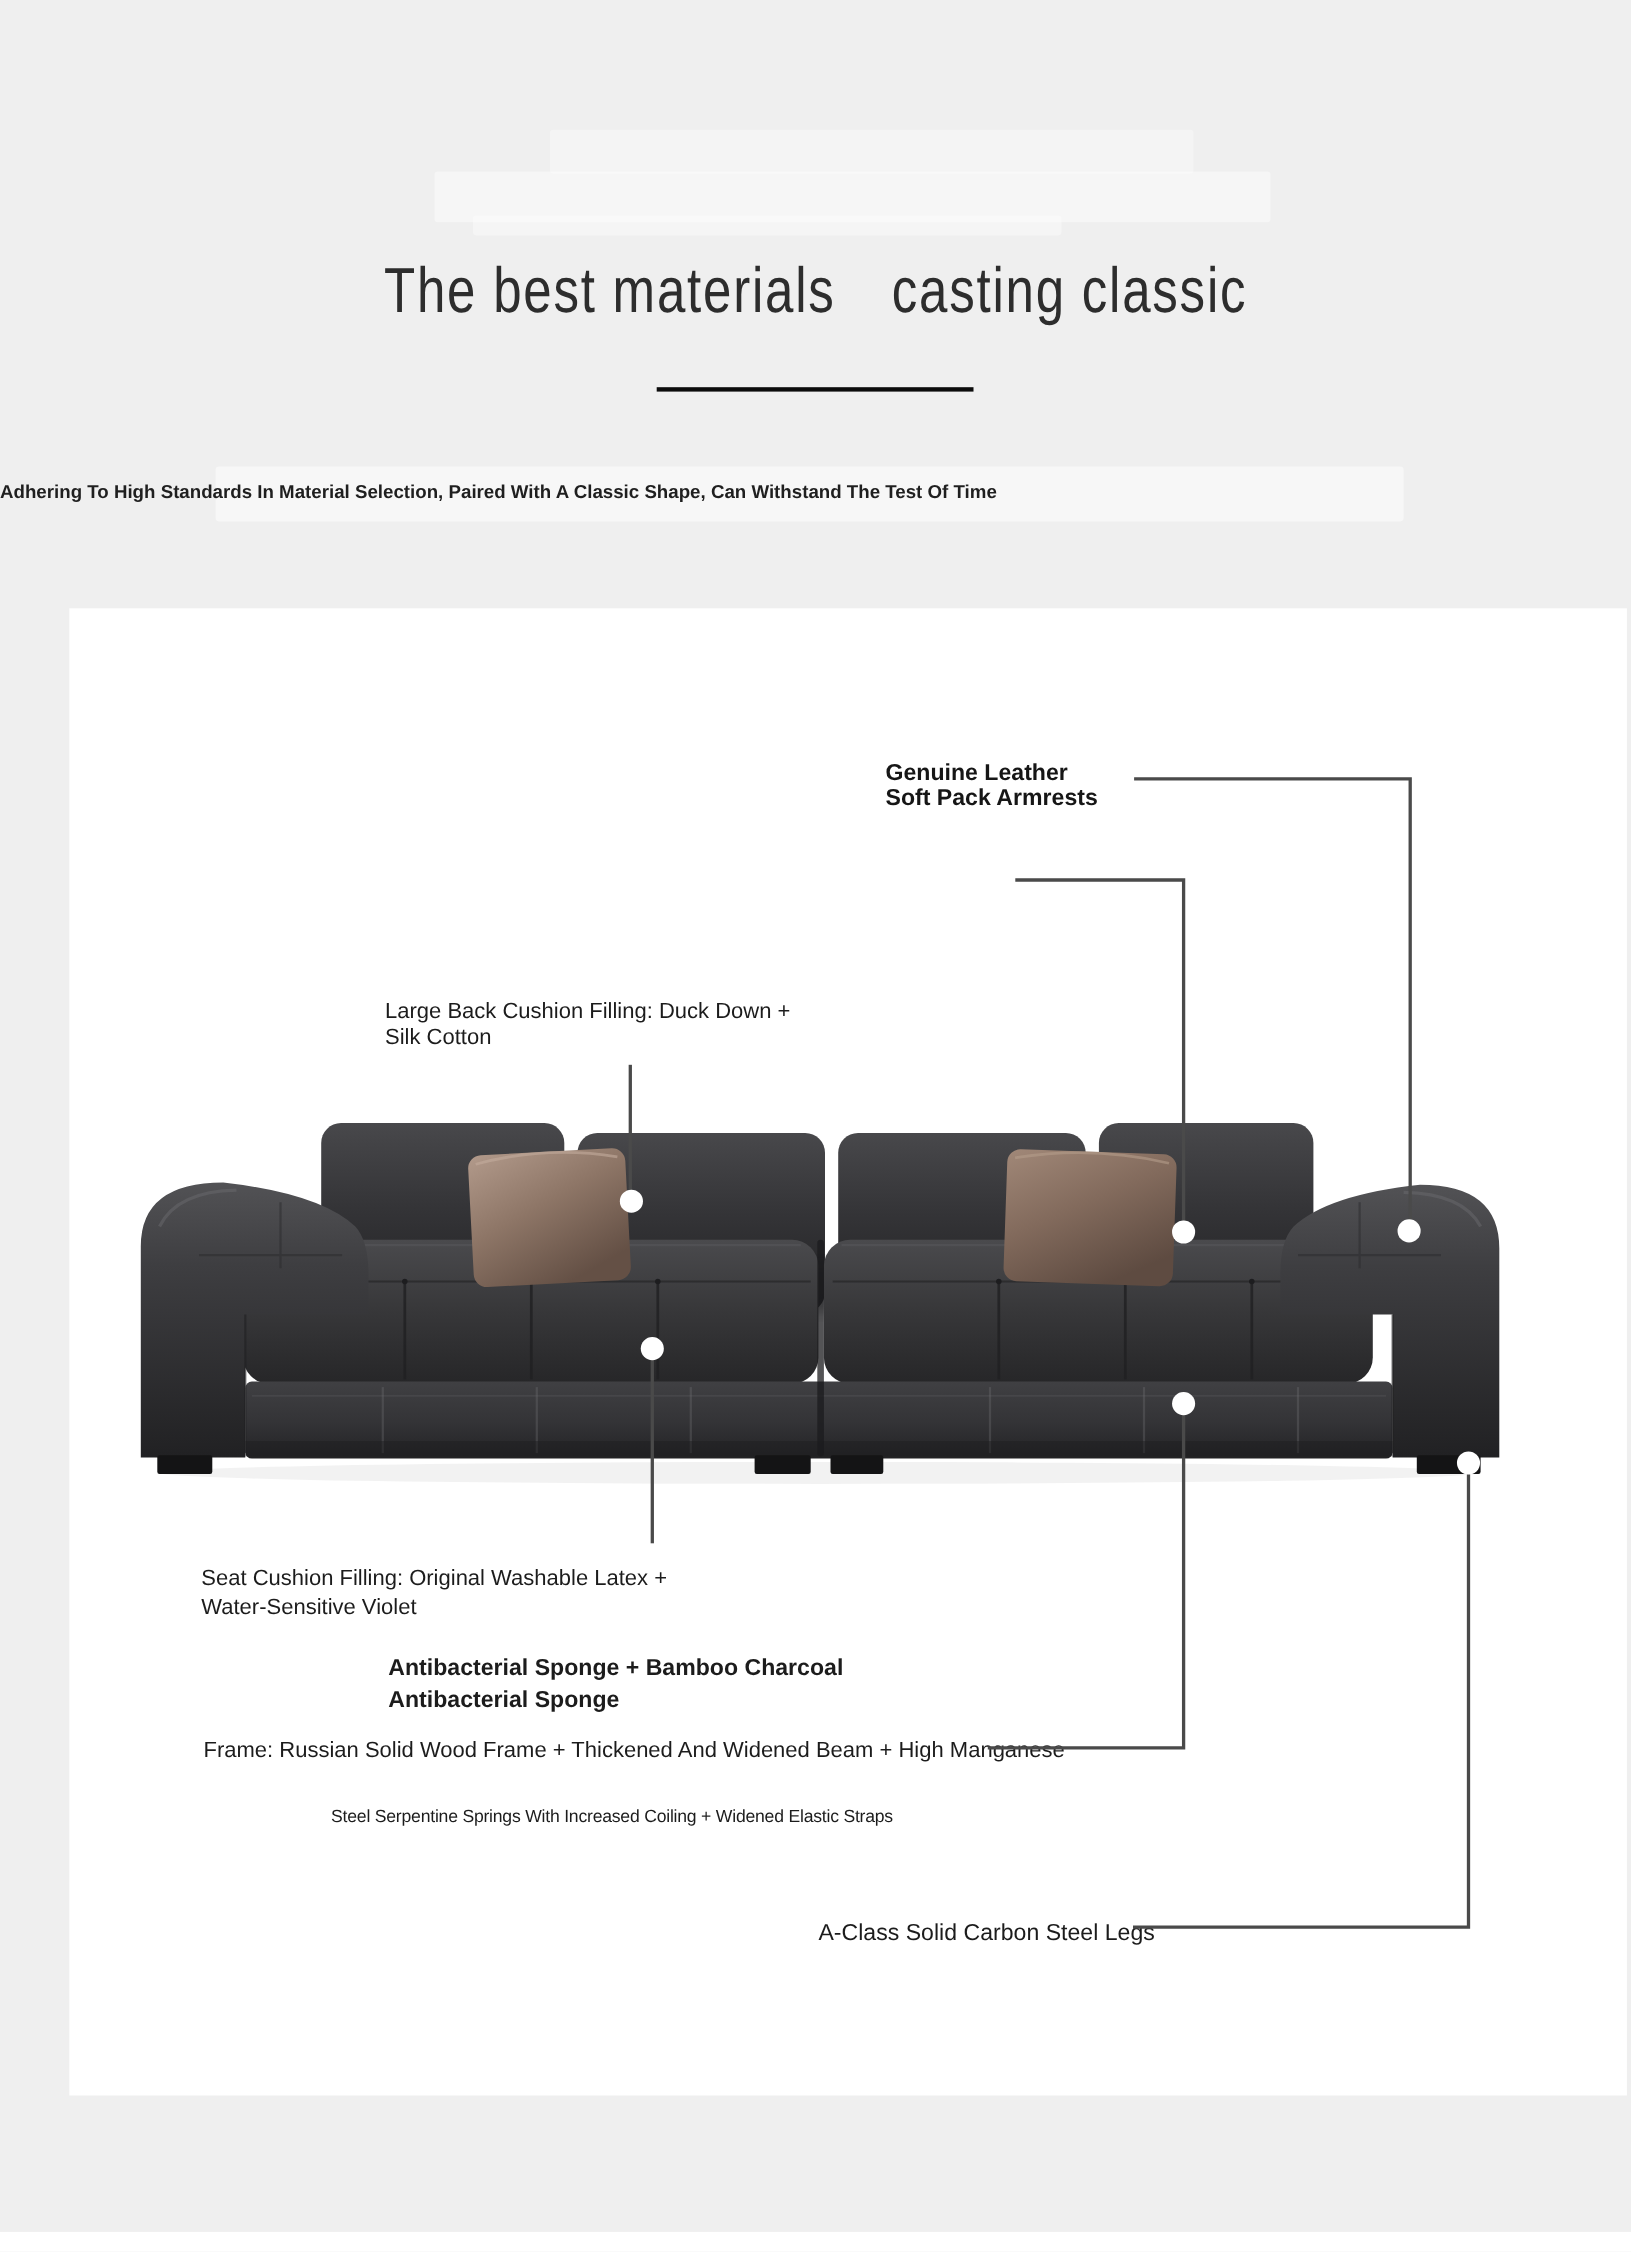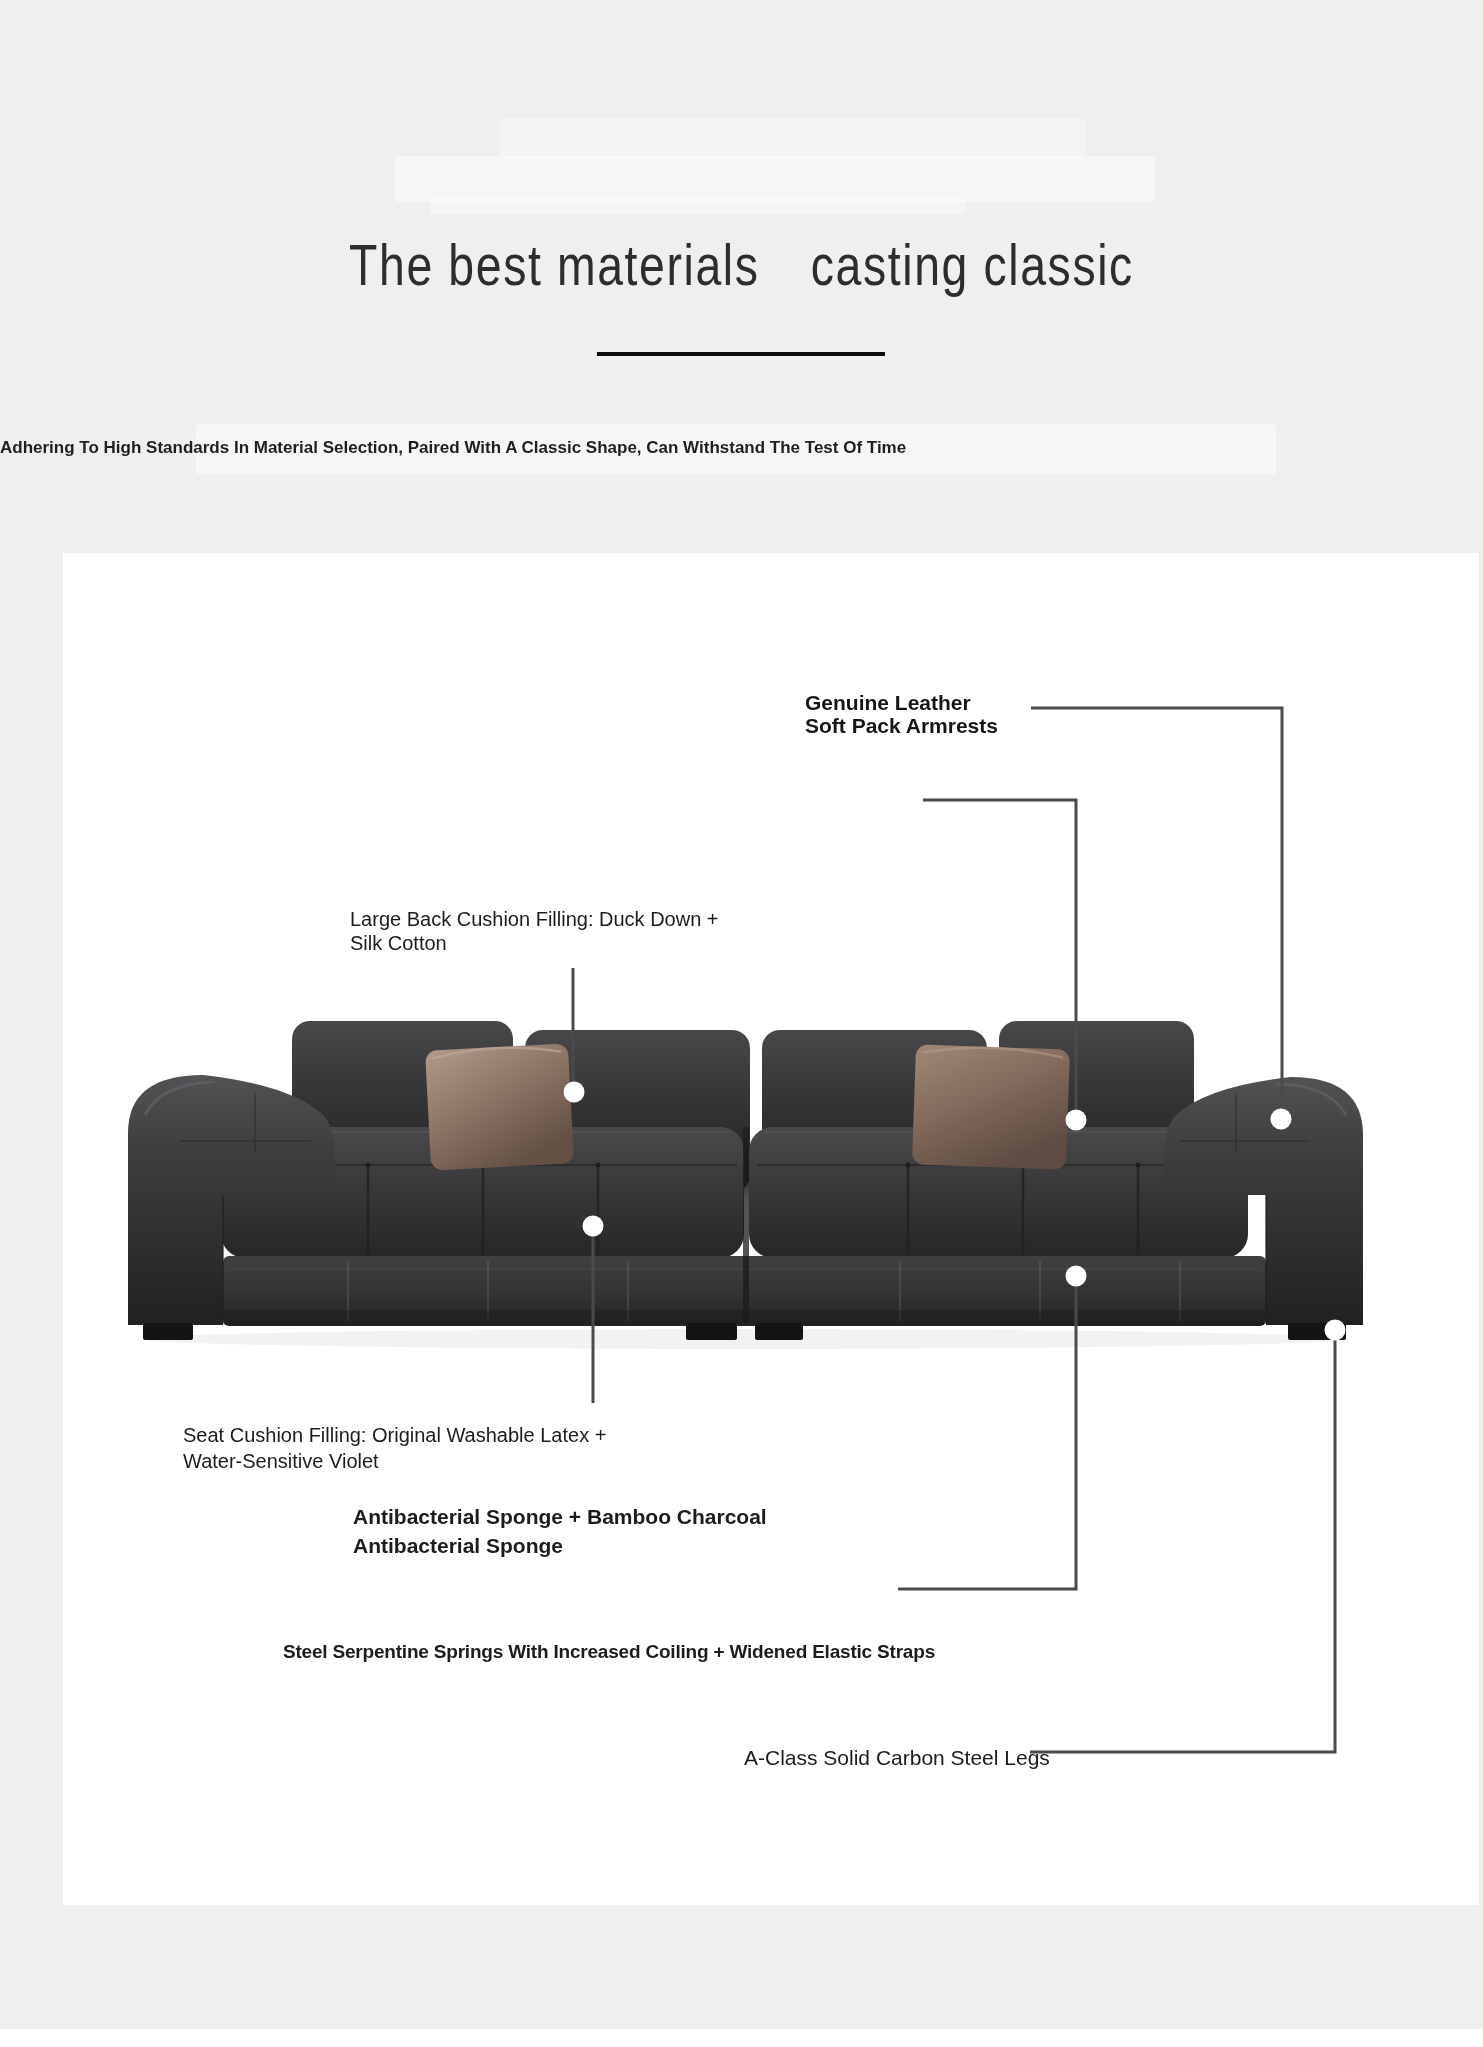--- a/index.html
+++ b/index.html
@@ -51,21 +51,21 @@
   }
 
   .label{position:absolute;color:#1c1c1c;white-space:nowrap;}
   .label .ln{display:block;}
   .lab-armrest{left:742px;top:138px;font-size:21px;font-weight:700;line-height:23px;color:#161616;}
   .lab-cowhide{left:476px;top:230px;font-size:20px;font-weight:500;line-height:24px;}
   .lab-back{left:287px;top:354px;font-size:20px;font-weight:500;line-height:24px;}
   .lab-seat{left:120px;top:869px;font-size:20px;font-weight:500;line-height:26px;}
   .lab-sponge{left:290px;top:949px;font-size:21px;font-weight:600;line-height:29px;}
   .lab-frame{left:122px;top:1026px;font-size:20px;font-weight:500;line-height:24px;}
-  .lab-springs{left:220px;top:1089px;font-size:19px;font-weight:700;line-height:20px;letter-spacing:-.2px;}
+  .lab-springs{left:238px;top:1089px;font-size:16px;font-weight:400;line-height:20px;letter-spacing:-.2px;}
   .lab-legs{left:681px;top:1193px;font-size:21px;font-weight:500;line-height:24px;}
 
   .overlay{position:absolute;inset:0;pointer-events:none;}
 
   .bottom-strip{position:absolute;left:0;top:2029px;width:100%;height:18px;background:#fff;}
 </style>
 </head>
 <body>
 
 <div class="page">
@@ -93,20 +93,21 @@
       <span class="ln">Silk Cotton</span>
     </div>
     <div class="label lab-seat">
       <span class="ln">Seat Cushion Filling: Original Washable Latex +</span>
       <span class="ln">Water-Sensitive Violet</span>
     </div>
     <div class="label lab-sponge">
       <span class="ln">Antibacterial Sponge + Bamboo Charcoal</span>
       <span class="ln">Antibacterial Sponge</span>
     </div>
+    <div class="label lab-frame">Frame: Russian Solid Wood Frame + Thickened And Widened Beam + High Manganese</div>
     <div class="label lab-springs">Steel Serpentine Springs With Increased Coiling + Widened Elastic Straps</div>
     <div class="label lab-legs">A-Class Solid Carbon Steel Legs</div>
 
     <svg class="overlay" width="1354" height="1352" viewBox="0 0 1354 1352" xmlns="http://www.w3.org/2000/svg">
       <defs>
         <linearGradient id="gBack" x1="0" y1="0" x2="0" y2="1">
           <stop offset="0" stop-color="#48484b"></stop>
             <stop offset="0.45" stop-color="#343437"></stop>
             <stop offset="1" stop-color="#202022"></stop>
         </linearGradient>

